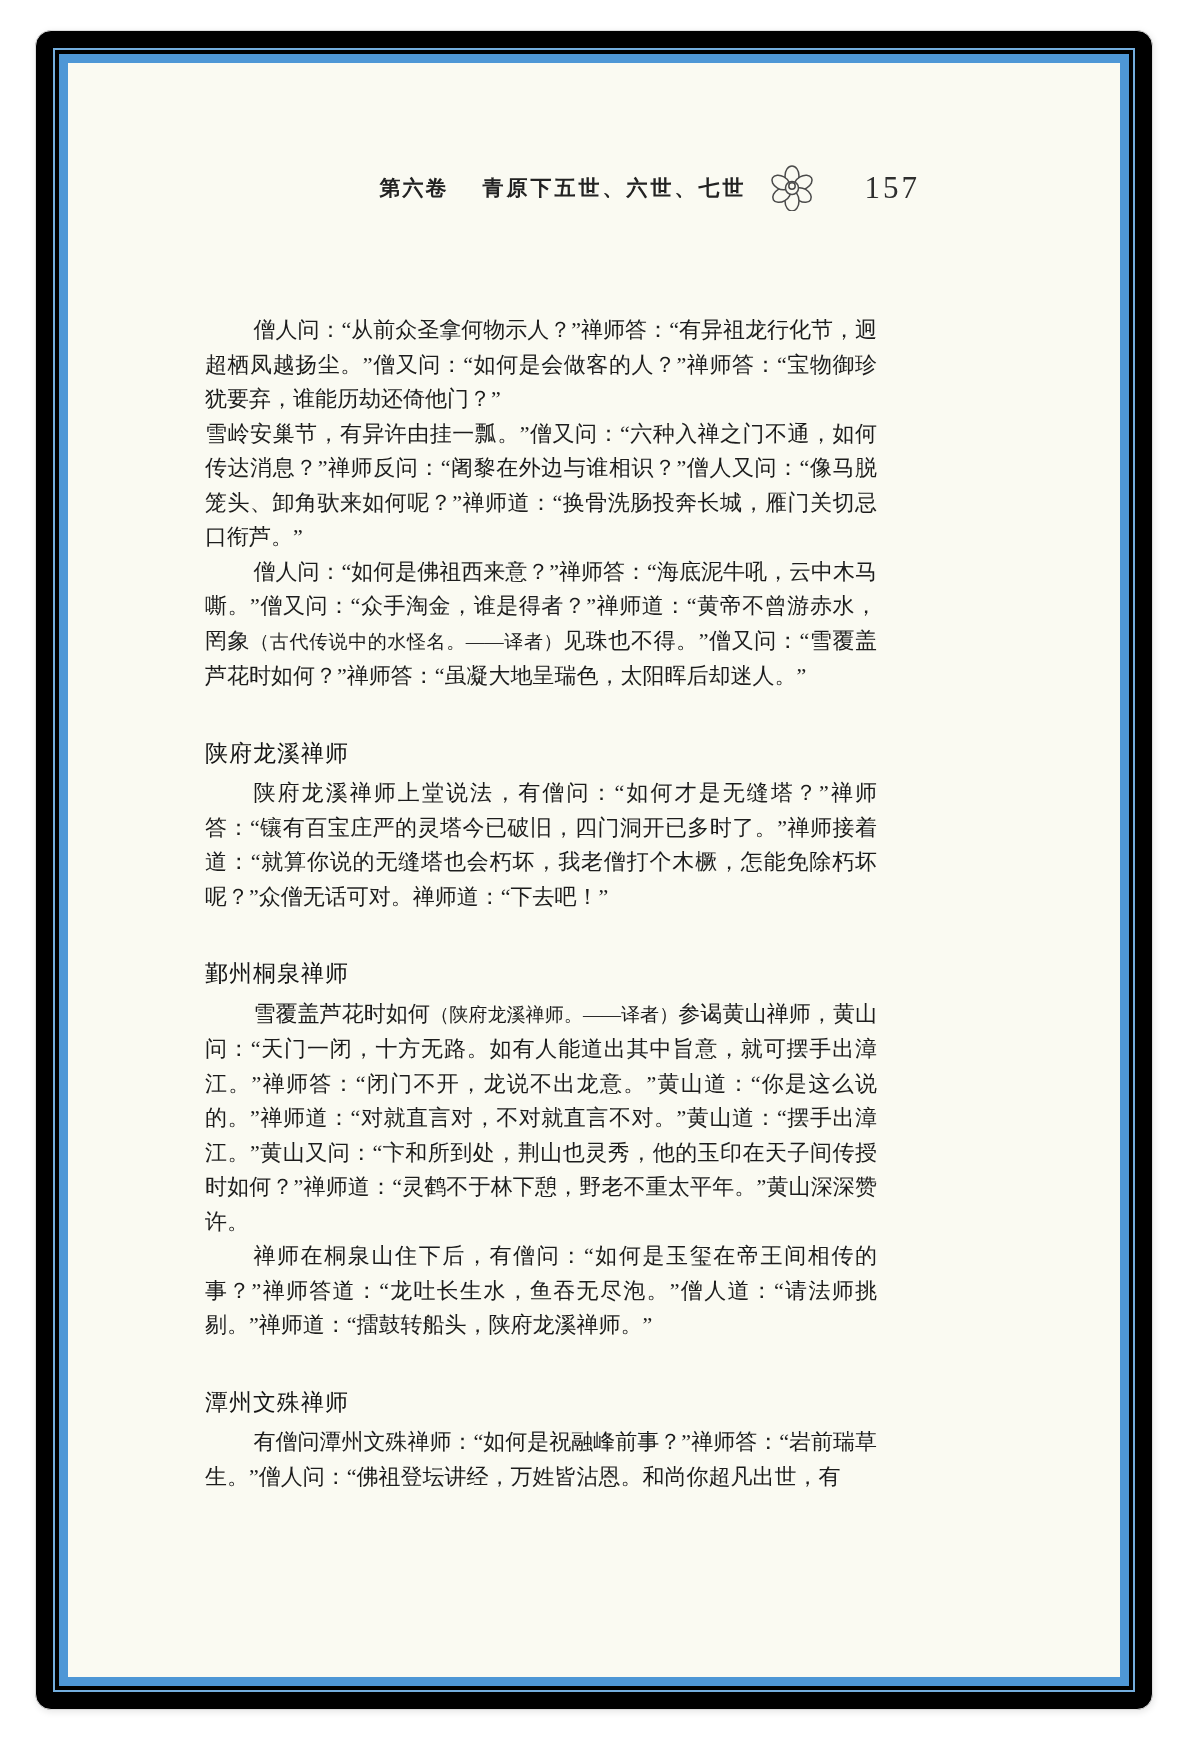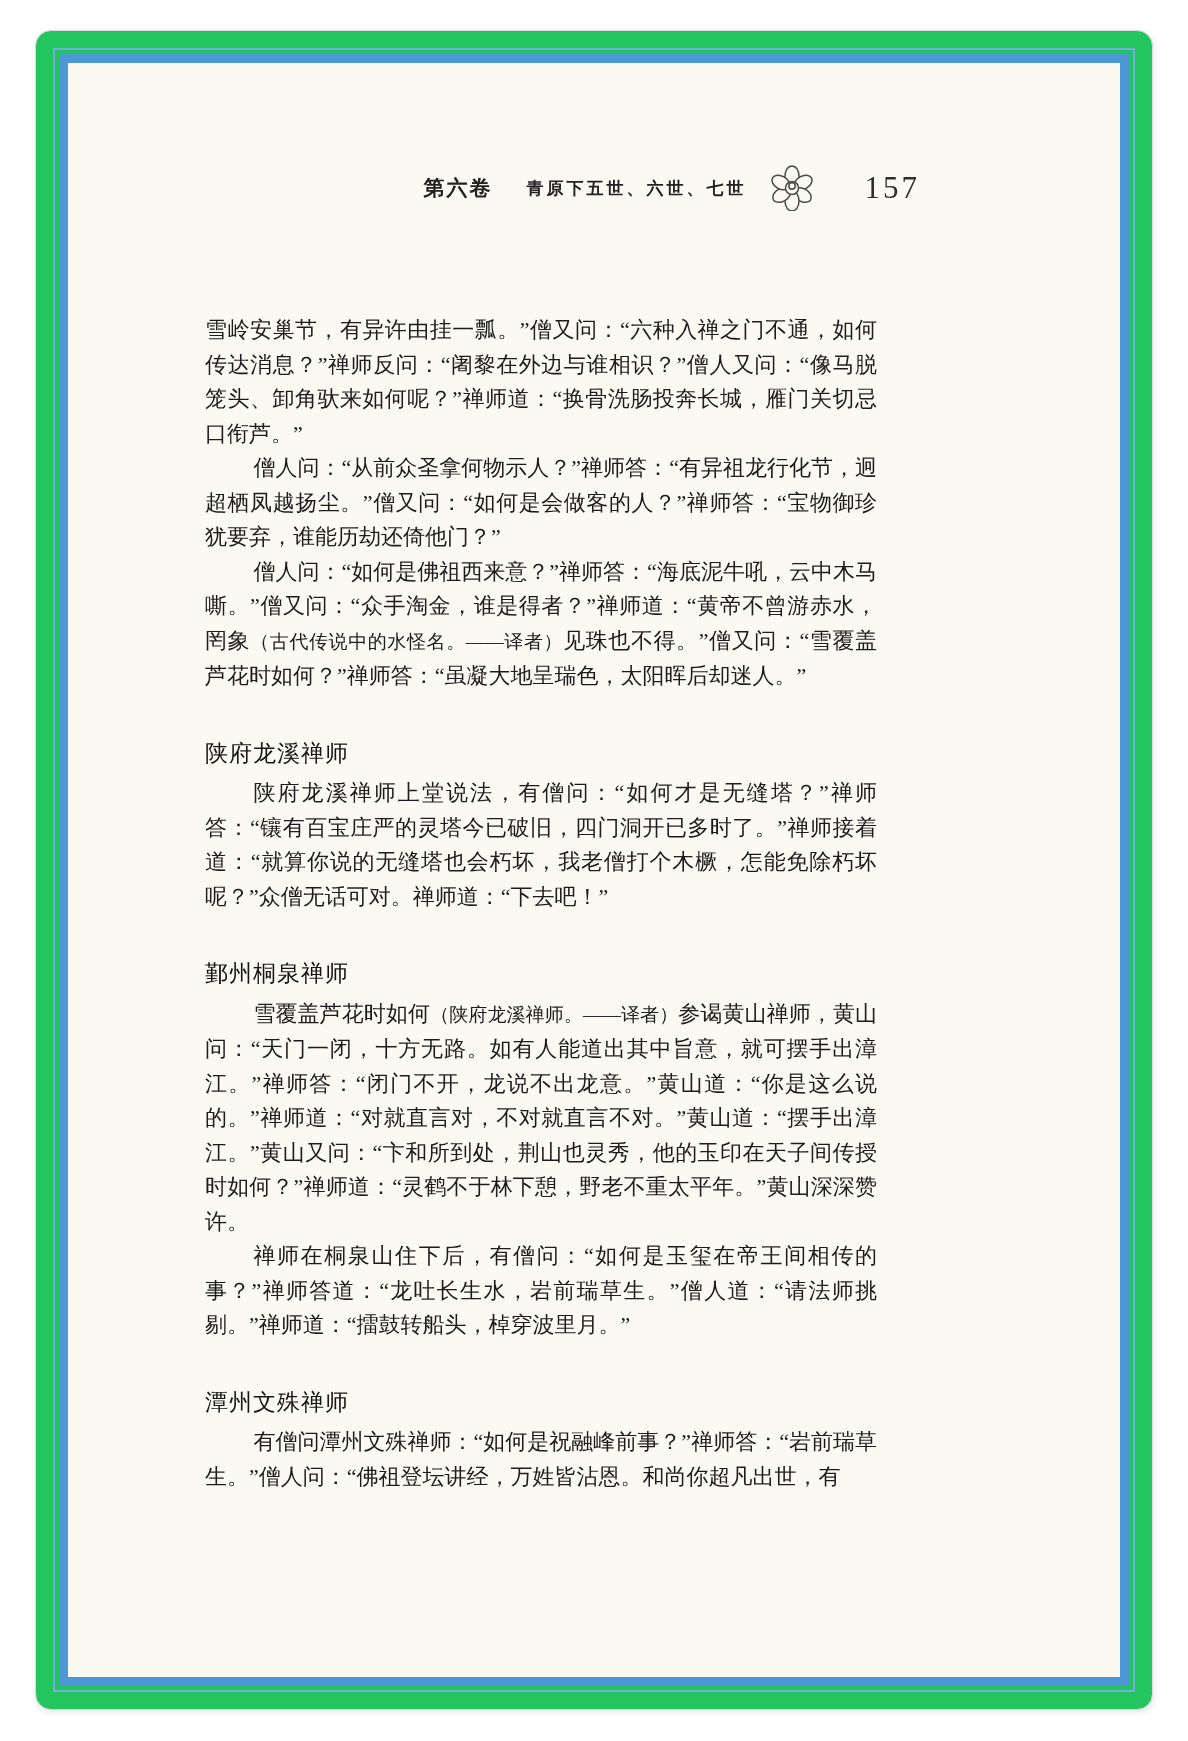--- a/index.html
+++ b/index.html
@@ -9,21 +9,21 @@
     width: 1188px;
     height: 1741px;
     font-family: "Liberation Serif", "DejaVu Serif", serif;
   }
   .card {
     position: absolute;
     left: 35px;
     top: 30px;
     width: 1118px;
     height: 1680px;
-    background: #22c55e;
+    background: #000000;
     border: 1px solid #dcdcdc;
     border-radius: 16px;
     box-shadow: 1px 2px 7px rgba(0,0,0,0.10);
     box-sizing: border-box;
   }
   .frame-thin {
     position: absolute;
     left: 17px; top: 17px; right: 17px; bottom: 17px;
     border: 2px solid #74aede;
     box-sizing: border-box;
@@ -50,21 +50,21 @@
     font-family: "Liberation Sans", "DejaVu Sans", sans-serif;
     color: #222222;
   }
   .volume {
     font-size: 21px;
     font-weight: bold;
     letter-spacing: 2px;
     margin-right: 34px;
   }
   .chapter {
-    font-size: 17px;
+    font-size: 21px;
     font-weight: bold;
     letter-spacing: 3px;
     margin-right: 16px;
   }
   .lotus {
     display: inline-block;
     line-height: 0;
     margin-right: 16px;
   }
   .pagenum {
@@ -141,30 +141,30 @@
                   </g>
                 <circle cx="29" cy="23" r="6.5"></circle>
                 <circle cx="29" cy="21" r="3.2"></circle>
               </g>
             </svg>
           </span>
           <span class="pagenum">157</span>
         </header>
 
         <main class="body-text">
+          <p class="para">僧人问：“从前众圣拿何物示人？”禅师答：“有异祖龙行化节，迥超栖凤越扬尘。”僧又问：“如何是会做客的人？”禅师答：“宝物御珍犹要弃，谁能历劫还倚他门？”</p>
           <p class="para no-indent">雪岭安巢节，有异许由挂一瓢。”僧又问：“六种入禅之门不通，如何传达消息？”禅师反问：“阇黎在外边与谁相识？”僧人又问：“像马脱笼头、卸角驮来如何呢？”禅师道：“换骨洗肠投奔长城，雁门关切忌口衔芦。”</p>
-          <p class="para">僧人问：“从前众圣拿何物示人？”禅师答：“有异祖龙行化节，迥超栖凤越扬尘。”僧又问：“如何是会做客的人？”禅师答：“宝物御珍犹要弃，谁能历劫还倚他门？”</p>
           <p class="para"><span>僧人问：“如何是佛祖西来意？”禅师答：“海底泥牛吼，云中木马嘶。”僧又问：“众手淘金，谁是得者？”禅师道：“黄帝不曾游赤水，罔象</span><span class="note">（古代传说中的水怪名。——译者）</span><span>见珠也不得。”僧又问：“雪覆盖芦花时如何？”禅师答：“虽凝大地呈瑞色，太阳晖后却迷人。”</span></p>
 
           <h2 class="section-title">陕府龙溪禅师</h2>
           <p class="para">陕府龙溪禅师上堂说法，有僧问：“如何才是无缝塔？”禅师答：“镶有百宝庄严的灵塔今已破旧，四门洞开已多时了。”禅师接着道：“就算你说的无缝塔也会朽坏，我老僧打个木橛，怎能免除朽坏呢？”众僧无话可对。禅师道：“下去吧！”</p>
 
           <h2 class="section-title">鄞州桐泉禅师</h2>
           <p class="para"><span>雪覆盖芦花时如何</span><span class="note">（陕府龙溪禅师。——译者）</span><span>参谒黄山禅师，黄山问：“天门一闭，十方无路。如有人能道出其中旨意，就可摆手出漳江。”禅师答：“闭门不开，龙说不出龙意。”黄山道：“你是这么说的。”禅师道：“对就直言对，不对就直言不对。”黄山道：“摆手出漳江。”黄山又问：“卞和所到处，荆山也灵秀，他的玉印在天子间传授时如何？”禅师道：“灵鹤不于林下憩，野老不重太平年。”黄山深深赞许。</span></p>
-          <p class="para">禅师在桐泉山住下后，有僧问：“如何是玉玺在帝王间相传的事？”禅师答道：“龙吐长生水，岩前瑞草生。”僧人道：“请法师挑剔。”禅师道：“擂鼓转船头，棹穿波里月。”</p>
+          <p class="para">禅师在桐泉山住下后，有僧问：“如何是玉玺在帝王间相传的事？”禅师答道：“龙吐长生水，鱼吞无尽泡。”僧人道：“请法师挑剔。”禅师道：“擂鼓转船头，陕府龙溪禅师。”</p>
 
           <h2 class="section-title">潭州文殊禅师</h2>
           <p class="para">有僧问潭州文殊禅师：“如何是祝融峰前事？”禅师答：“岩前瑞草生。”僧人问：“佛祖登坛讲经，万姓皆沾恩。和尚你超凡出世，有</p>
         </main>
 
       </div>
     </div>
   </div>
 </div>
 

